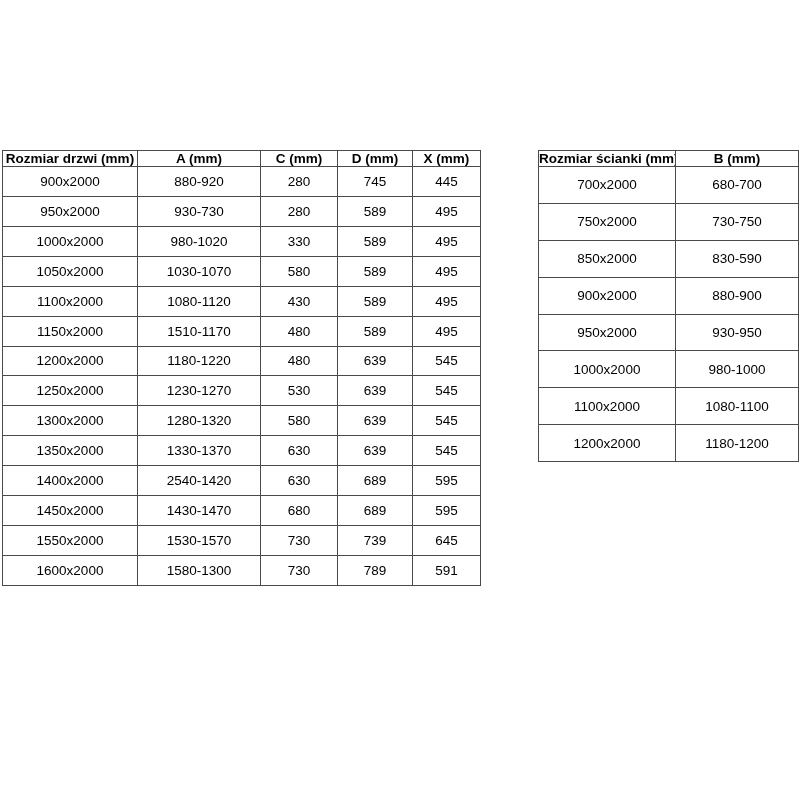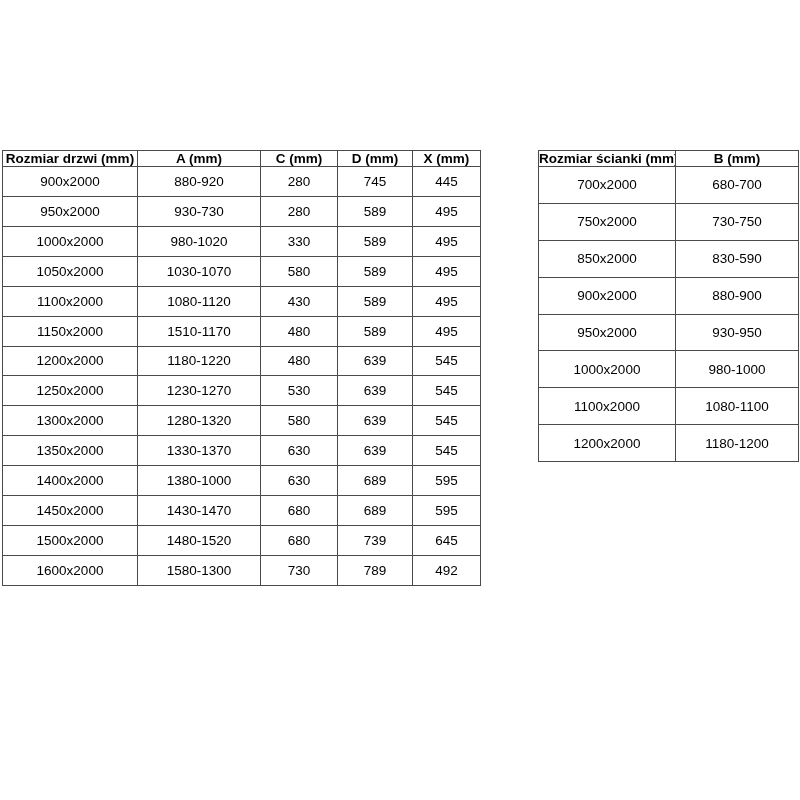--- a/index.html
+++ b/index.html
@@ -151,45 +151,45 @@
         </tr>
         <tr>
           <td>1350x2000</td>
           <td>1330-1370</td>
           <td>630</td>
           <td>639</td>
           <td>545</td>
         </tr>
         <tr>
           <td>1400x2000</td>
-          <td>1380-1000</td>
+          <td>2540-1420</td>
           <td>630</td>
           <td>689</td>
           <td>595</td>
         </tr>
         <tr>
           <td>1450x2000</td>
           <td>1430-1470</td>
           <td>680</td>
           <td>689</td>
           <td>595</td>
         </tr>
         <tr>
-          <td>1500x2000</td>
-          <td>1480-1520</td>
-          <td>680</td>
+          <td>1550x2000</td>
+          <td>1530-1570</td>
+          <td>730</td>
           <td>739</td>
           <td>645</td>
         </tr>
         <tr>
           <td>1600x2000</td>
           <td>1580-1300</td>
           <td>730</td>
           <td>789</td>
-          <td>492</td>
+          <td>591</td>
         </tr>
       </tbody>
   </table>
 
   <table id="wall-table" class="spec-table">
     <colgroup>
       <col class="c0">
         <col class="c1">
     </colgroup>
     <thead>

